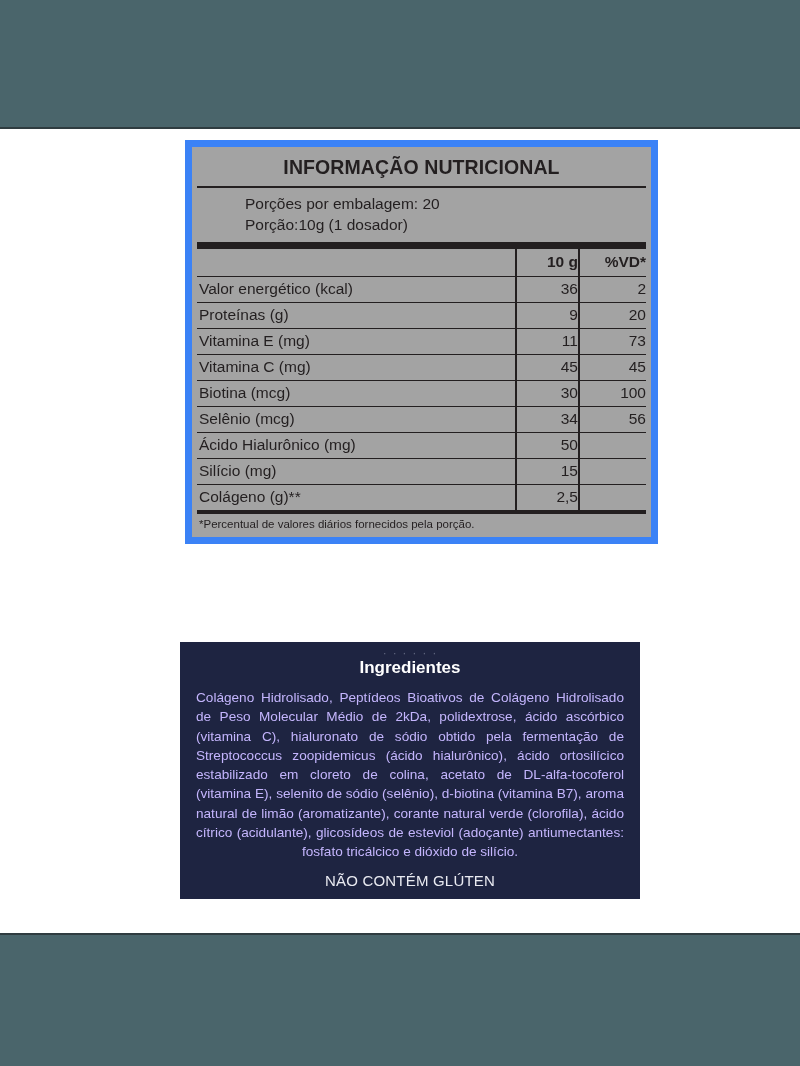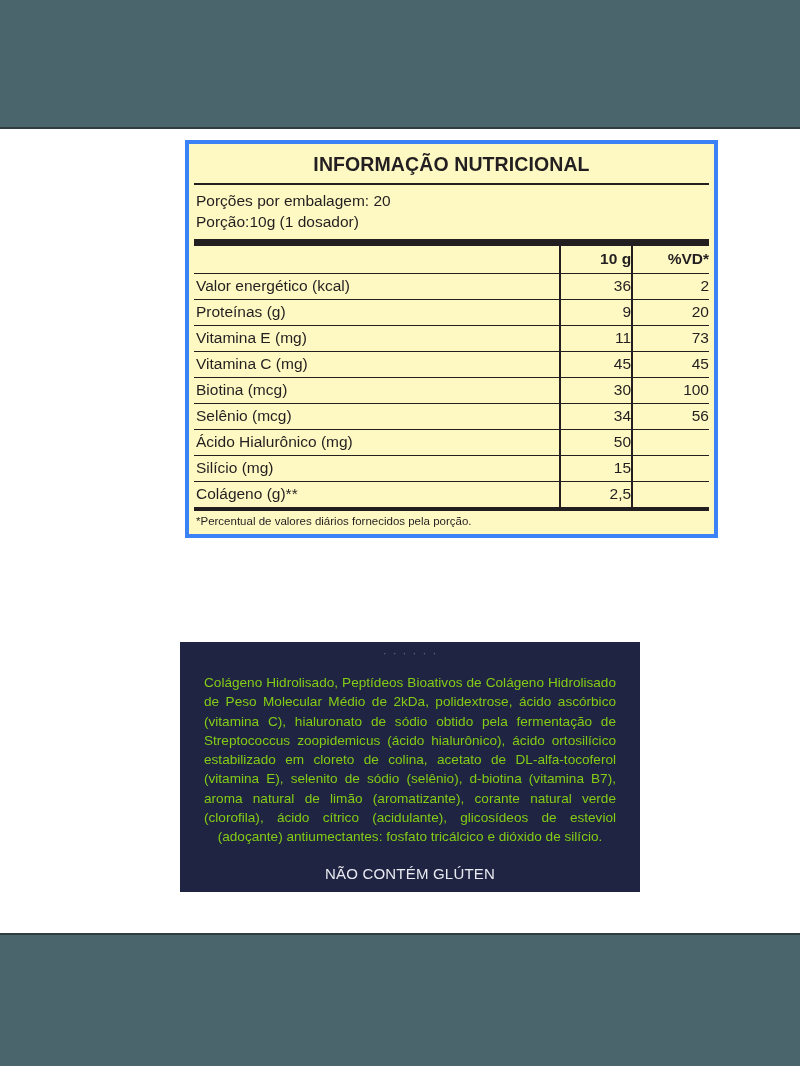--- a/index.html
+++ b/index.html
@@ -31,24 +31,24 @@
     top: 933px;
     height: 133px;
     border-top: 2px solid #2f3c40;
   }
 
   
   .nutri-box {
     position: absolute;
     left: 185px;
     top: 140px;
-    width: 533px;
+    width: 473px;
     box-sizing: border-box;
-    border: 4px solid #3b82f6;
-    background: #fef9c3;
+    border: 7px solid #3b82f6;
+    background: #a3a3a3;
     padding: 0 5px;
   }
 
   .nutri-title {
     text-align: center;
     font-size: 19.5px;
     font-weight: 700;
     color: #231f20;
     letter-spacing: .1px;
     padding: 9px 0 7px;
@@ -62,20 +62,21 @@
     height: 0;
     border-top: 2px solid #231f20;
   }
   .rule-thick {
     height: 7px;
     background: #231f20;
   }
 
   .serving {
     padding: 5px 2px 6px;
+    margin-left: 46px;
   }
   .serving div {
     font-size: 15.5px;
     color: #231f20;
     line-height: 1.38;
   }
 
   
   table.nutri {
     width: 100%;
@@ -157,26 +158,26 @@
     letter-spacing: 1px;
   }
   .ing-title {
     text-align: center;
     color: #ffffff;
     font-size: 17px;
     font-weight: 700;
     padding: 1px 0 2px;
   }
   .ing-body {
-    color: #84cc16;
+    color: #c4b5fd;
     font-size: 13.6px;
     line-height: 1.42;
     text-align: justify;
     text-align-last: center;
-    margin: 16px;
+    margin: 8px;
   }
   .ing-gluten {
     text-align: center;
     color: #e9eaf1;
     font-size: 15px;
     line-height: 1.35;
     padding-top: 1px;
     letter-spacing: .2px;
   }
 </style>
@@ -267,15 +268,16 @@
   <div class="rule-med"></div>
 
   <div class="footnote">
     <span>*Percentual de valores diários fornecidos pela porção.</span>
   </div>
 
 </div>
 
 <div class="ingredients">
   <div class="ing-ghost">· · · · · ·</div>
+  <div class="ing-title">Ingredientes</div>
   <p class="ing-body">Colágeno Hidrolisado, Peptídeos Bioativos de Colágeno Hidrolisado de Peso Molecular Médio de 2kDa, polidextrose, ácido ascórbico (vitamina C), hialuronato de sódio obtido pela fermentação de Streptococcus zoopidemicus (ácido hialurônico), ácido ortosilícico estabilizado em cloreto de colina, acetato de DL-alfa-tocoferol (vitamina E), selenito de sódio (selênio), d-biotina (vitamina B7), aroma natural de limão (aromatizante), corante natural verde (clorofila), ácido cítrico (acidulante), glicosídeos de esteviol (adoçante) antiumectantes: fosfato tricálcico e dióxido de silício.</p>
   <div class="ing-gluten">NÃO CONTÉM GLÚTEN</div>
 </div>
 
 </body></html>

